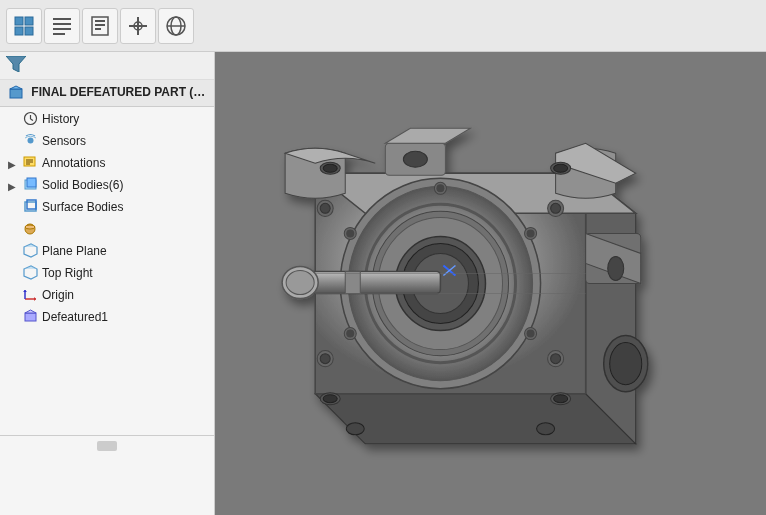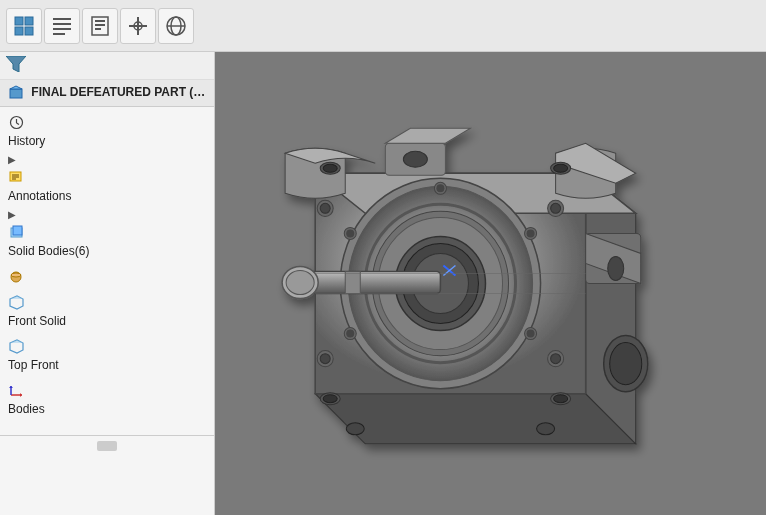--- a/index.html
+++ b/index.html
@@ -74,27 +74,26 @@
     }
 
     .tree-list {
       flex: 1;
       overflow-y: auto;
       overflow-x: hidden;
     }
 
     .tree-item {
       display: flex;
-      align-items: flex-start;
+      align-items: flex-end;
       padding: 3px 8px;
       cursor: pointer;
       white-space: nowrap;
       color: #222;
       gap: 4px;
-      flex-direction: column;
     }
 
     .tree-item .expand-arrow {
       width: 10px;
       font-size: 10px;
       color: #555;
       flex-shrink: 0;
     }
 
     .tree-icon {
@@ -214,20 +213,31 @@
         <span class="tree-icon">
           <svg width="15" height="15" viewBox="0 0 15 15">
             <circle cx="7.5" cy="7.5" r="6" fill="none" stroke="#444" stroke-width="1.2"></circle>
             <line x1="7.5" y1="4" x2="7.5" y2="8" stroke="#444" stroke-width="1.2"></line>
             <line x1="7.5" y1="8" x2="10" y2="9.5" stroke="#444" stroke-width="1.2"></line>
           </svg>
         </span>
         <span class="tree-label">History</span>
       </div>
 
+      <div class="tree-item">
+        <span class="expand-arrow"></span>
+        <span class="tree-icon">
+          <svg width="15" height="15" viewBox="0 0 15 15">
+            <circle cx="7.5" cy="7.5" r="3" fill="#5599cc"></circle>
+            <path d="M3,3 Q7.5,0 12,3" fill="none" stroke="#5599cc" stroke-width="1.2"></path>
+            <path d="M2,5 Q7.5,1.5 13,5" fill="none" stroke="#88bbdd" stroke-width="1"></path>
+          </svg>
+        </span>
+        <span class="tree-label">Sensors</span>
+      </div>
 
       <div class="tree-item">
         <span class="expand-arrow">▶</span>
         <span class="tree-icon">
           <svg width="15" height="15" viewBox="0 0 15 15">
             <rect x="1" y="2" width="11" height="9" fill="#ffdd66" stroke="#cc9900" stroke-width="1"></rect>
             <line x1="3" y1="5" x2="10" y2="5" stroke="#664400" stroke-width="1"></line>
             <line x1="3" y1="7" x2="10" y2="7" stroke="#664400" stroke-width="1"></line>
             <line x1="3" y1="9" x2="7" y2="9" stroke="#664400" stroke-width="1"></line>
           </svg>
@@ -239,67 +249,87 @@
         <span class="expand-arrow">▶</span>
         <span class="tree-icon">
           <svg width="15" height="15" viewBox="0 0 15 15">
             <rect x="2" y="3" width="11" height="9" fill="#aaddff" stroke="#5599cc" stroke-width="1"></rect>
             <rect x="4" y="1" width="9" height="9" fill="#77bbff" stroke="#3377cc" stroke-width="1"></rect>
           </svg>
         </span>
         <span class="tree-label">Solid Bodies(6)</span>
       </div>
 
+      <div class="tree-item">
+        <span class="expand-arrow"></span>
+        <span class="tree-icon">
+          <svg width="15" height="15" viewBox="0 0 15 15">
+            <rect x="2" y="3" width="11" height="9" fill="none" stroke="#5599cc" stroke-width="1.5"></rect>
+            <rect x="4" y="1" width="9" height="9" fill="none" stroke="#3377cc" stroke-width="1.5"></rect>
+          </svg>
+        </span>
+        <span class="tree-label">Surface Bodies</span>
+      </div>
 
       <div class="tree-item">
         <span class="expand-arrow"></span>
         <span class="tree-icon">
           <svg width="15" height="15" viewBox="0 0 15 15">
             <circle cx="7" cy="8" r="5" fill="#ddaa55" stroke="#aa7700" stroke-width="1"></circle>
             <ellipse cx="7" cy="6" rx="5" ry="2" fill="#eebb77" stroke="#aa7700" stroke-width="1"></ellipse>
           </svg>
         </span>
       </div>
 
       <div class="tree-item">
         <span class="expand-arrow"></span>
         <span class="tree-icon">
           <svg width="15" height="15" viewBox="0 0 15 15">
             <polygon points="1,4 8,1 14,4 14,11 8,14 1,11" fill="none" stroke="#5599cc" stroke-width="1.2"></polygon>
             <polygon points="1,4 8,1 14,4" fill="#99ccee" opacity="0.5"></polygon>
           </svg>
         </span>
-        <span class="tree-label">Front Solid</span>
+        <span class="tree-label">Plane Plane</span>
       </div>
 
       <div class="tree-item">
         <span class="expand-arrow"></span>
         <span class="tree-icon">
           <svg width="15" height="15" viewBox="0 0 15 15">
             <polygon points="1,4 8,1 14,4 14,11 8,14 1,11" fill="none" stroke="#5599cc" stroke-width="1.2"></polygon>
             <polygon points="1,4 8,1 14,4" fill="#99ccee" opacity="0.5"></polygon>
           </svg>
         </span>
-        <span class="tree-label">Top Front</span>
+        <span class="tree-label">Top Right</span>
       </div>
 
 
       <div class="tree-item">
         <span class="expand-arrow"></span>
         <span class="tree-icon">
           <svg width="15" height="15" viewBox="0 0 15 15">
             <line x1="2" y1="12" x2="13" y2="12" stroke="#cc3333" stroke-width="1.5"></line>
             <line x1="2" y1="12" x2="2" y2="3" stroke="#3333cc" stroke-width="1.5"></line>
             <polygon points="13,12 11,10 11,14" fill="#cc3333"></polygon>
             <polygon points="2,3 0,5 4,5" fill="#3333cc"></polygon>
           </svg>
         </span>
-        <span class="tree-label">Bodies</span>
-      </div>
-
+        <span class="tree-label">Origin</span>
+      </div>
+
+      <div class="tree-item">
+        <span class="expand-arrow"></span>
+        <span class="tree-icon">
+          <svg width="15" height="15" viewBox="0 0 15 15">
+            <rect x="2" y="4" width="11" height="8" fill="#aaaaff" stroke="#5555cc" stroke-width="1"></rect>
+            <polygon points="2,4 7.5,1 13,4" fill="#ccccff" stroke="#5555cc" stroke-width="1"></polygon>
+          </svg>
+        </span>
+        <span class="tree-label">Defeatured1</span>
+      </div>
     </div>
 
     <div class="sidebar-bottom">
       <div class="resize-handle"></div>
     </div>
   </div>
 
   <div class="viewport">
     
     <svg class="model-svg" viewBox="0 0 550 460" preserveAspectRatio="xMidYMid meet">

